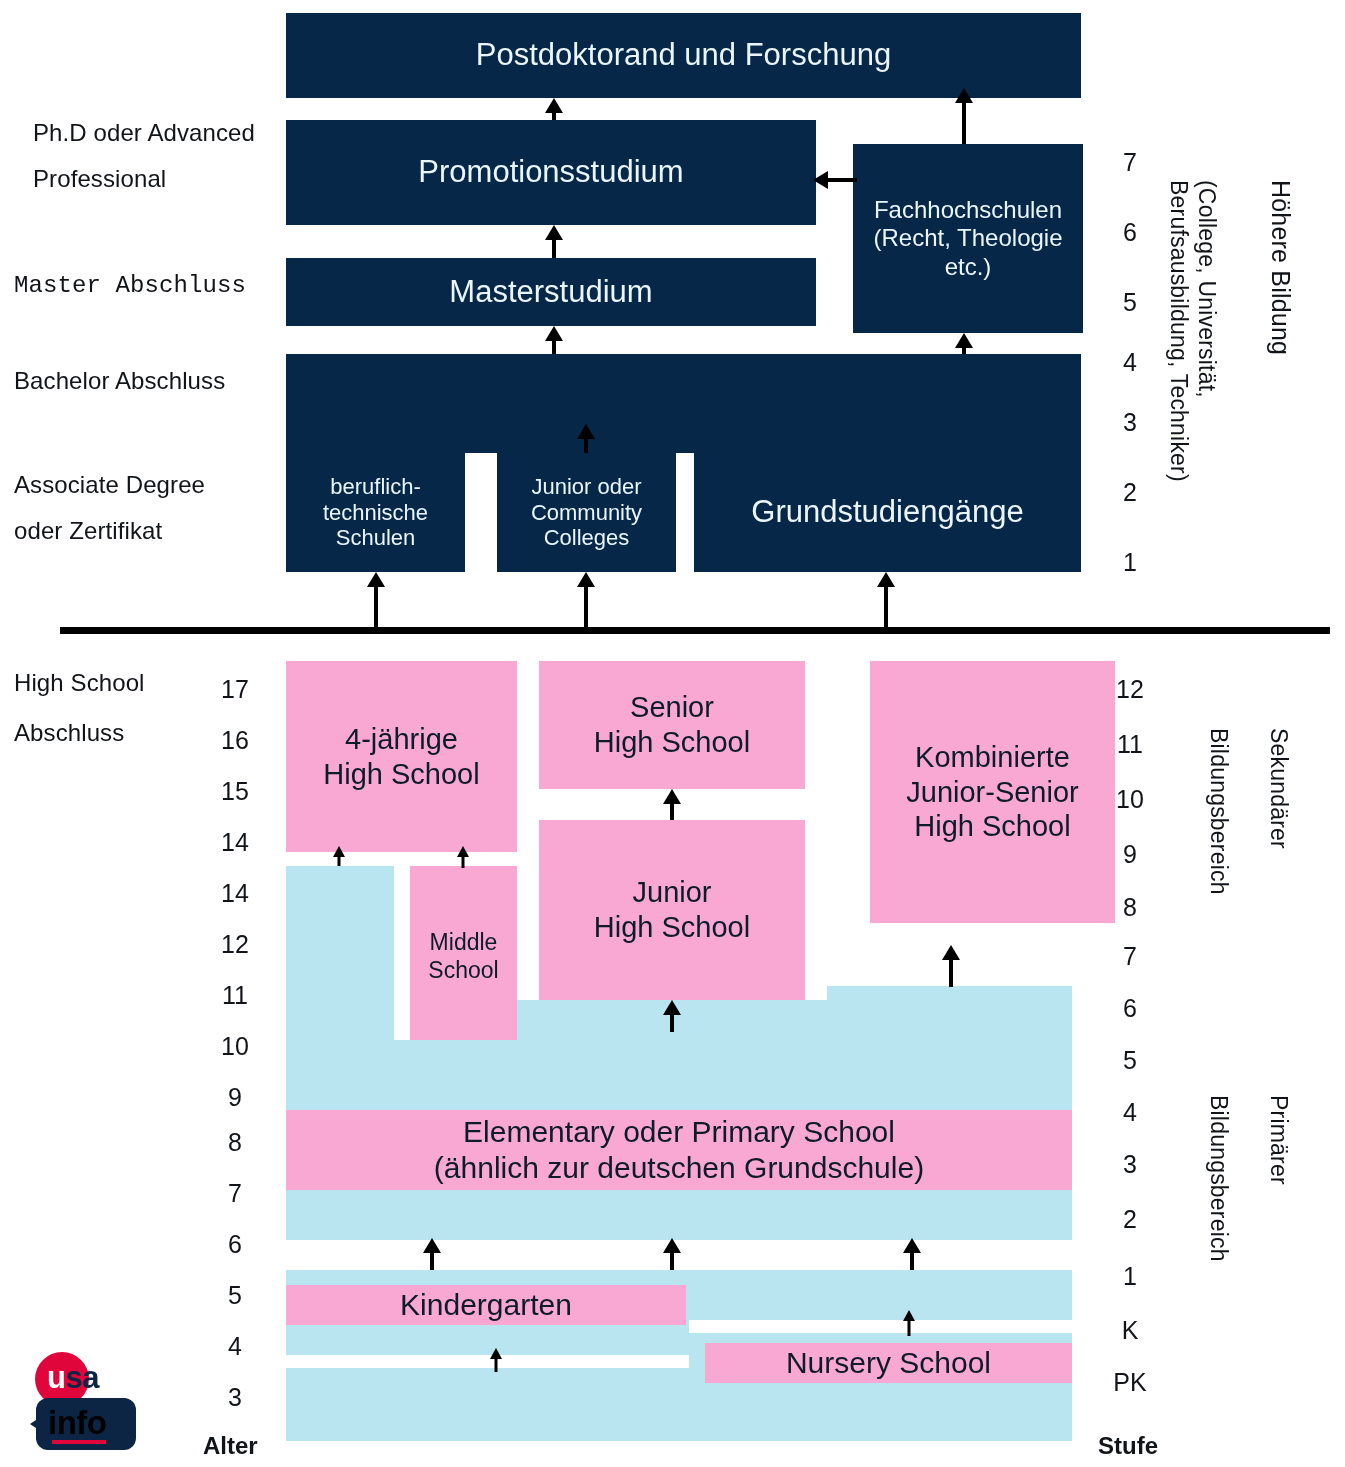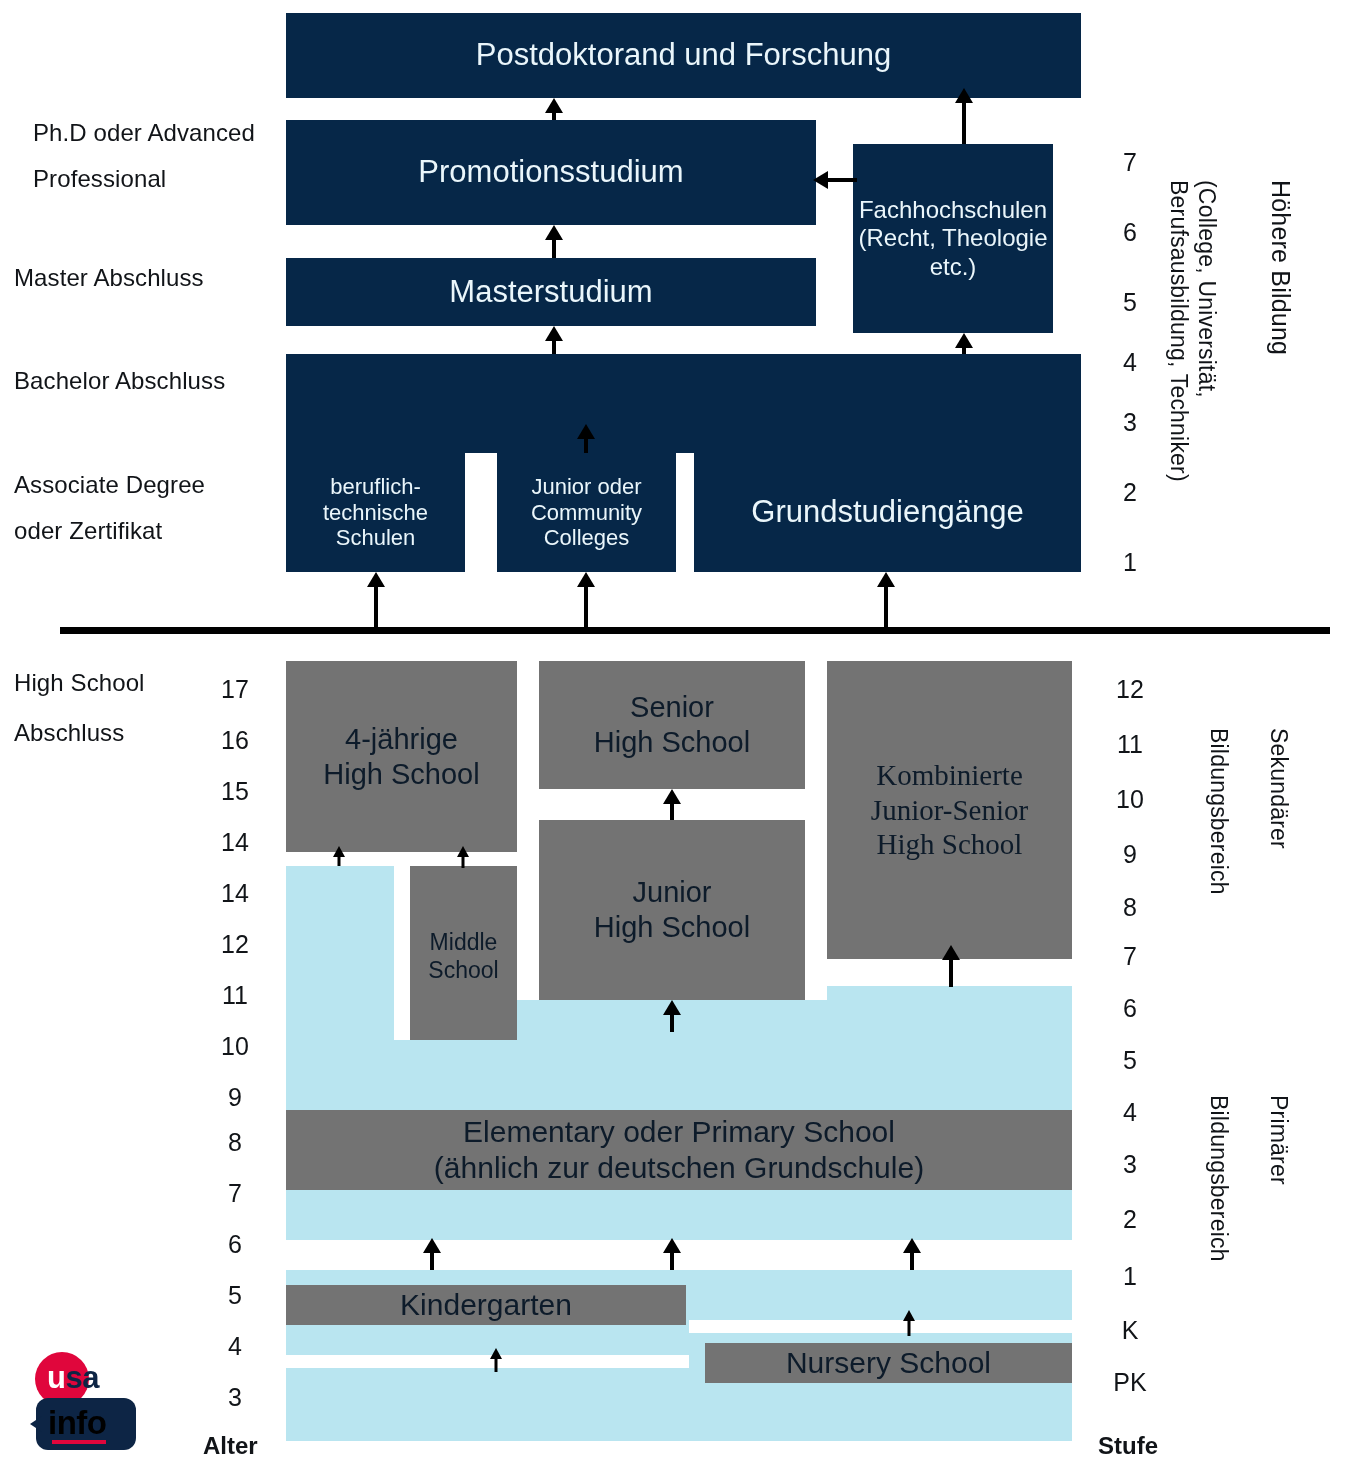--- a/index.html
+++ b/index.html
@@ -22,21 +22,21 @@
     display: flex;
     align-items: center;
     justify-content: center;
     text-align: center;
     line-height: 1.18;
     font-weight: 400;
     white-space: pre-line;
   }
   .blue-box {
     position: absolute;
-    background: #737373;
+    background: #f9a8d4;
     color: #0d1b2a;
     display: flex;
     align-items: center;
     justify-content: center;
     text-align: center;
     line-height: 1.2;
     font-weight: 400;
     white-space: pre-line;
   }
   .blue-plain {
@@ -168,40 +168,40 @@
     border-right: 12px solid #0d2545;
   }
 </style>
 </head>
 <body>
 
 <div id="stage">
 
   <div class="side-label" style="left:14px; top:110px; width:260px;margin-left:19px;">Ph.D oder Advanced
 Professional</div>
-  <div class="side-label" style="left:14px; top:255px; width:260px;">Master Abschluss</div>
+  <div class="side-label" style="left:14px; top:263px; width:260px;font-family:Liberation Mono, monospace;">Master Abschluss</div>
   <div class="side-label" style="left:14px; top:358px; width:260px;">Bachelor Abschluss</div>
   <div class="side-label" style="left:14px; top:462px; width:260px;">Associate Degree
 oder Zertifikat</div>
 
   <div class="navy-box" style="left:286px; top:13px; width:795px; height:85px; font-size:31px;">Postdoktorand und Forschung</div>
 
   <div class="arrow-up" style="left:544px; top:98px; width:20px; height:22px;">
     <div class="head"></div>
       <div class="shaft"></div>
   </div>
 
   <div class="arrow-up" style="left:954px; top:88px; width:20px; height:57px;">
     <div class="head"></div>
       <div class="shaft"></div>
   </div>
 
   <div class="navy-box" style="left:286px; top:120px; width:530px; height:105px; font-size:31px;">Promotionsstudium</div>
 
-  <div class="navy-box" style="left:853px; top:144px; width:200px; height:189px; font-size:24px;">Fachhochschulen
+  <div class="navy-box" style="left:853px; top:144px; width:230px; height:189px; font-size:24px;">Fachhochschulen
 (Recht, Theologie
 etc.)</div>
 
   <div class="arrow-left" style="left:813px; top:170px; width:44px; height:20px;">
     <div class="head"></div>
       <div class="shaft"></div>
   </div>
 
   <div class="arrow-up" style="left:544px; top:225px; width:20px; height:33px;">
     <div class="head"></div>
@@ -264,21 +264,21 @@
 
   <div class="side-label" style="left:14px; top:660px; width:260px;">High School</div>
   <div class="side-label" style="left:14px; top:710px; width:260px;">Abschluss</div>
 
   <div class="blue-box" style="left:286px; top:661px; width:231px; height:191px; font-size:29px;">4-jährige
 High School</div>
 
   <div class="blue-box" style="left:539px; top:661px; width:266px; height:128px; font-size:29px;">Senior
 High School</div>
 
-  <div class="blue-box" style="left:827px; top:661px; width:245px; height:298px; font-size:29px;font-family:Liberation Serif, serif;">Kombinierte
+  <div class="blue-box" style="left:870px; top:661px; width:245px; height:262px; font-size:29px;">Kombinierte
 Junior-Senior
 High School</div>
 
   <div class="arrow-up" style="left:662px; top:789px; width:20px; height:31px;">
     <div class="head"></div>
       <div class="shaft"></div>
   </div>
 
   <div class="blue-box" style="left:539px; top:820px; width:266px; height:180px; font-size:29px;">Junior
 High School</div>

